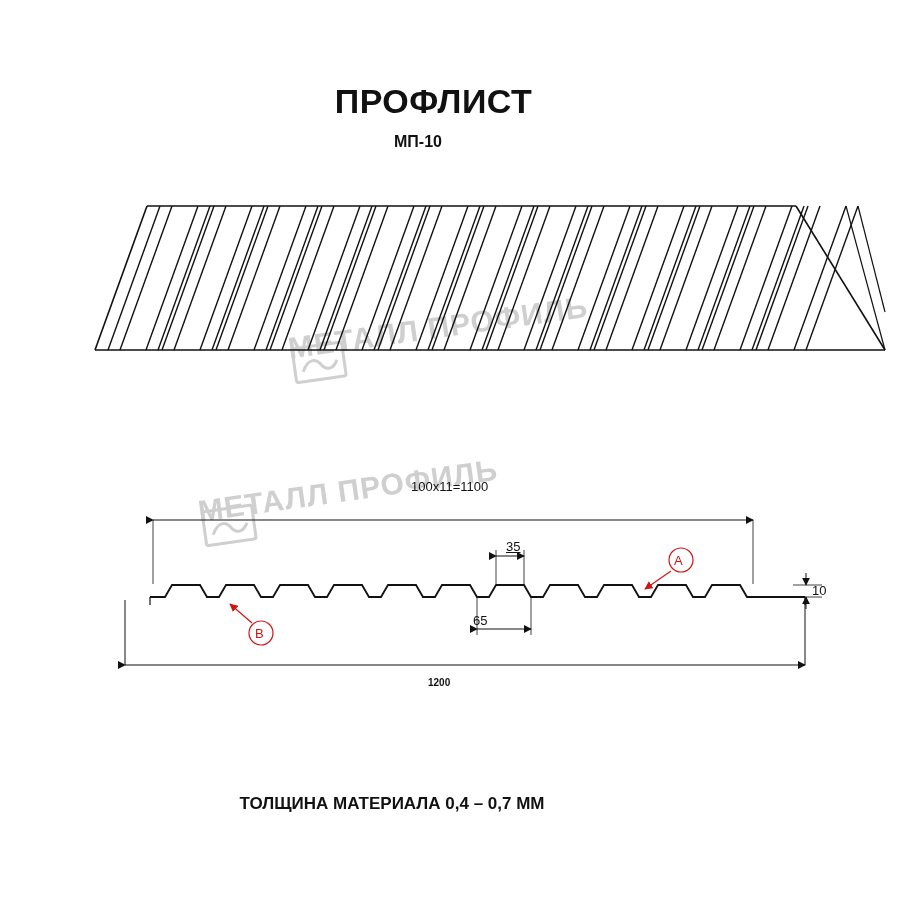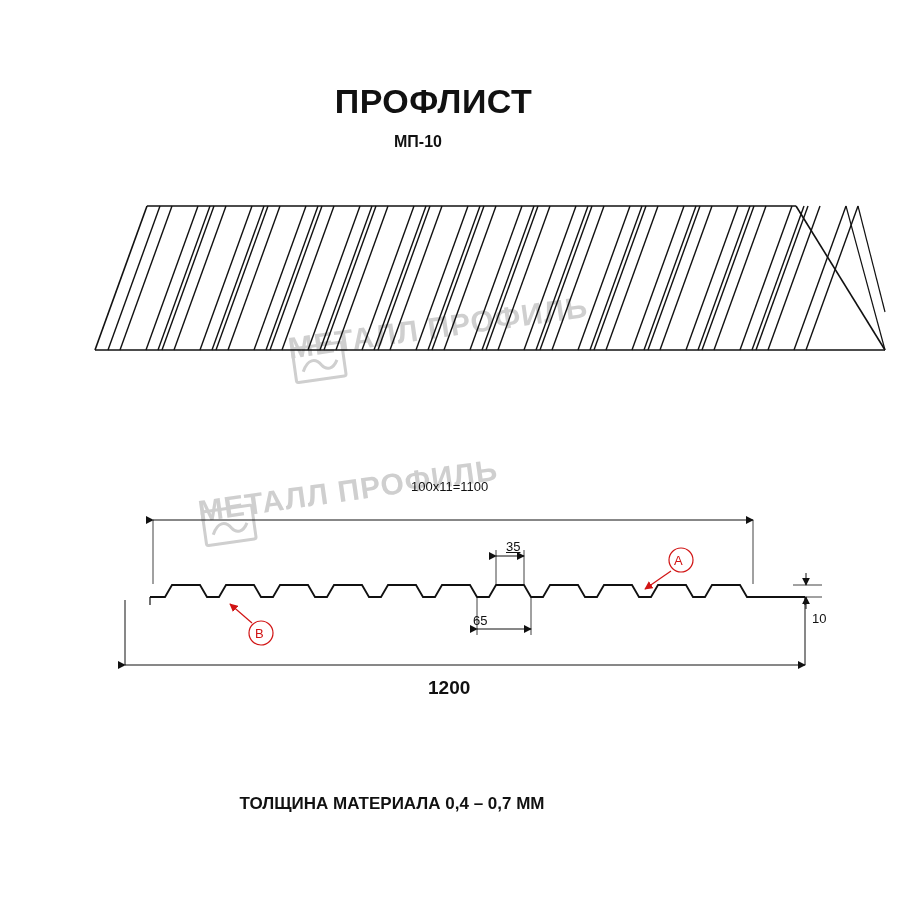--- a/index.html
+++ b/index.html
@@ -82,22 +82,22 @@
   }
   .dim-text {
     position: absolute;
     font-size: 13px;
     color: #111;
     white-space: nowrap;
   }
   .dim-1100 { left: 411px; top: 479px; }
   .dim-35 { left: 506px; top: 539px; text-decoration: underline; }
   .dim-65 { left: 473px; top: 613px; text-align: right; }
-  .dim-10 { left: 812px; top: 611px; }
-  .dim-1200 { left: 428px; top: 677px; font-size: 19px; font-weight: bold; }
+  .dim-10 { left: 812px; top: 583px; }
+  .dim-1200 { left: 428px; top: 677px; font-size: 10px; font-weight: bold; }
   .callout-label {
     position: absolute;
     font-size: 13px;
     color: #d11414;
     font-weight: normal;
   }
   .callout-a { left: 674px; top: 553px; }
   .callout-b { left: 255px; top: 626px; }
 </style>
 </head>

